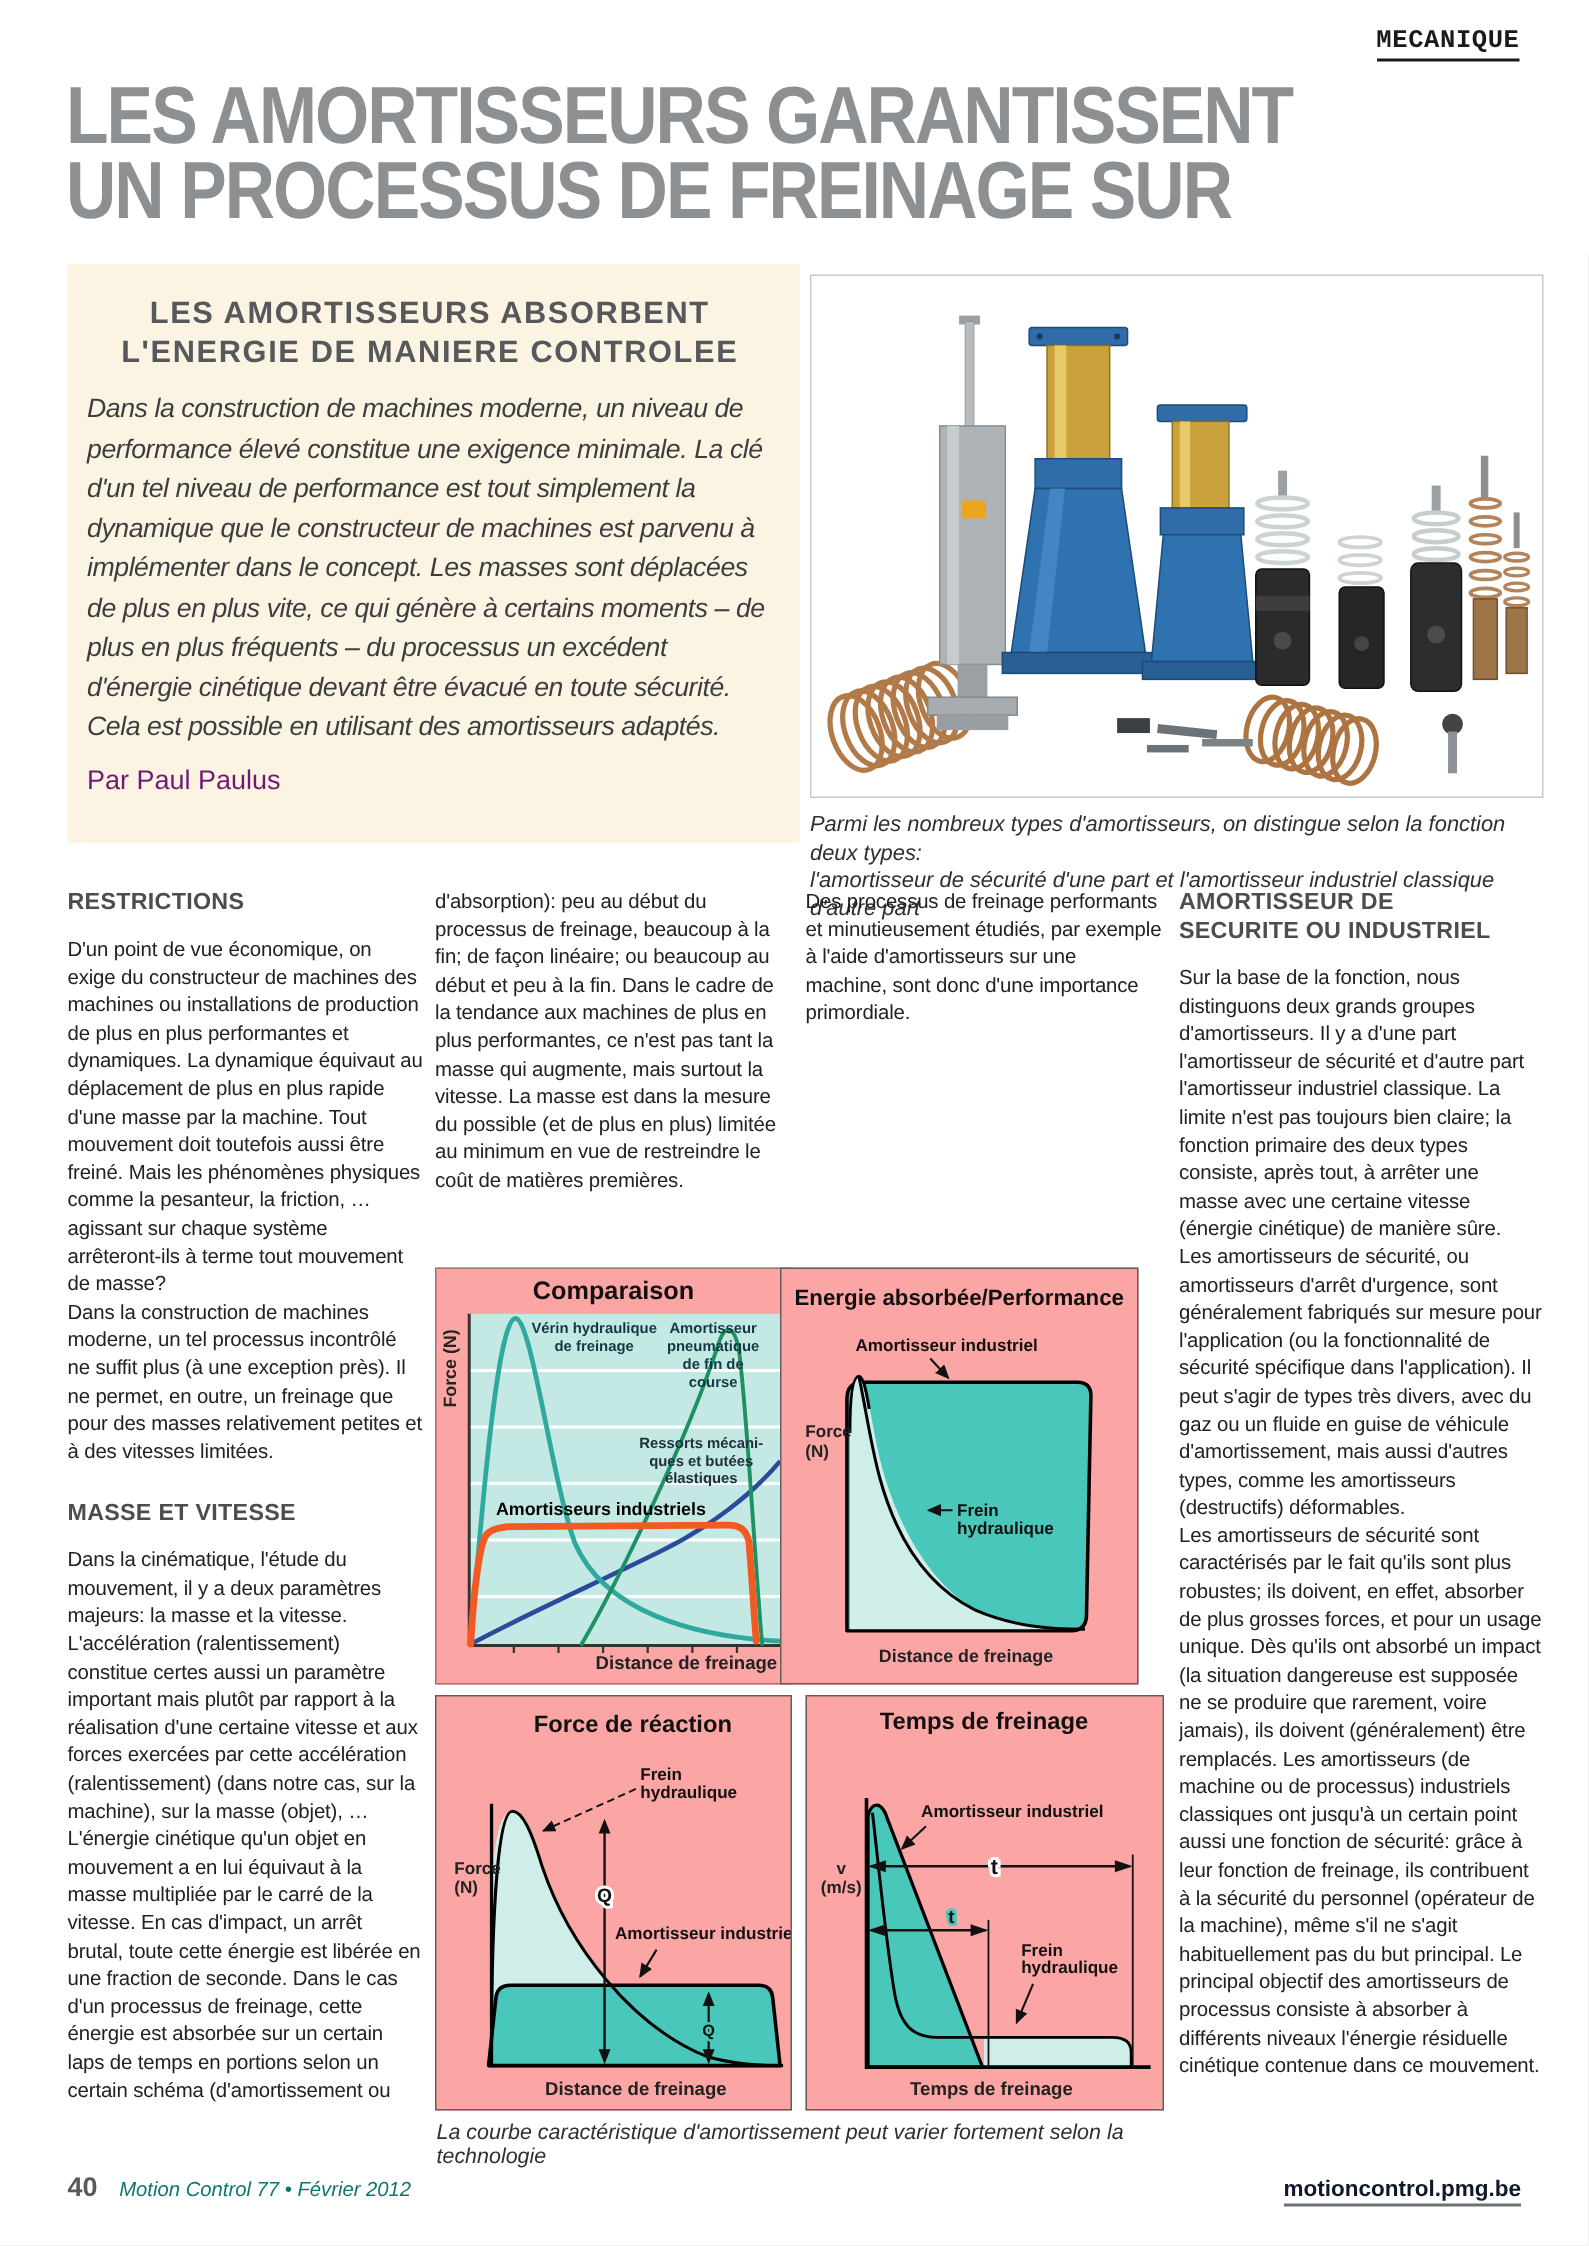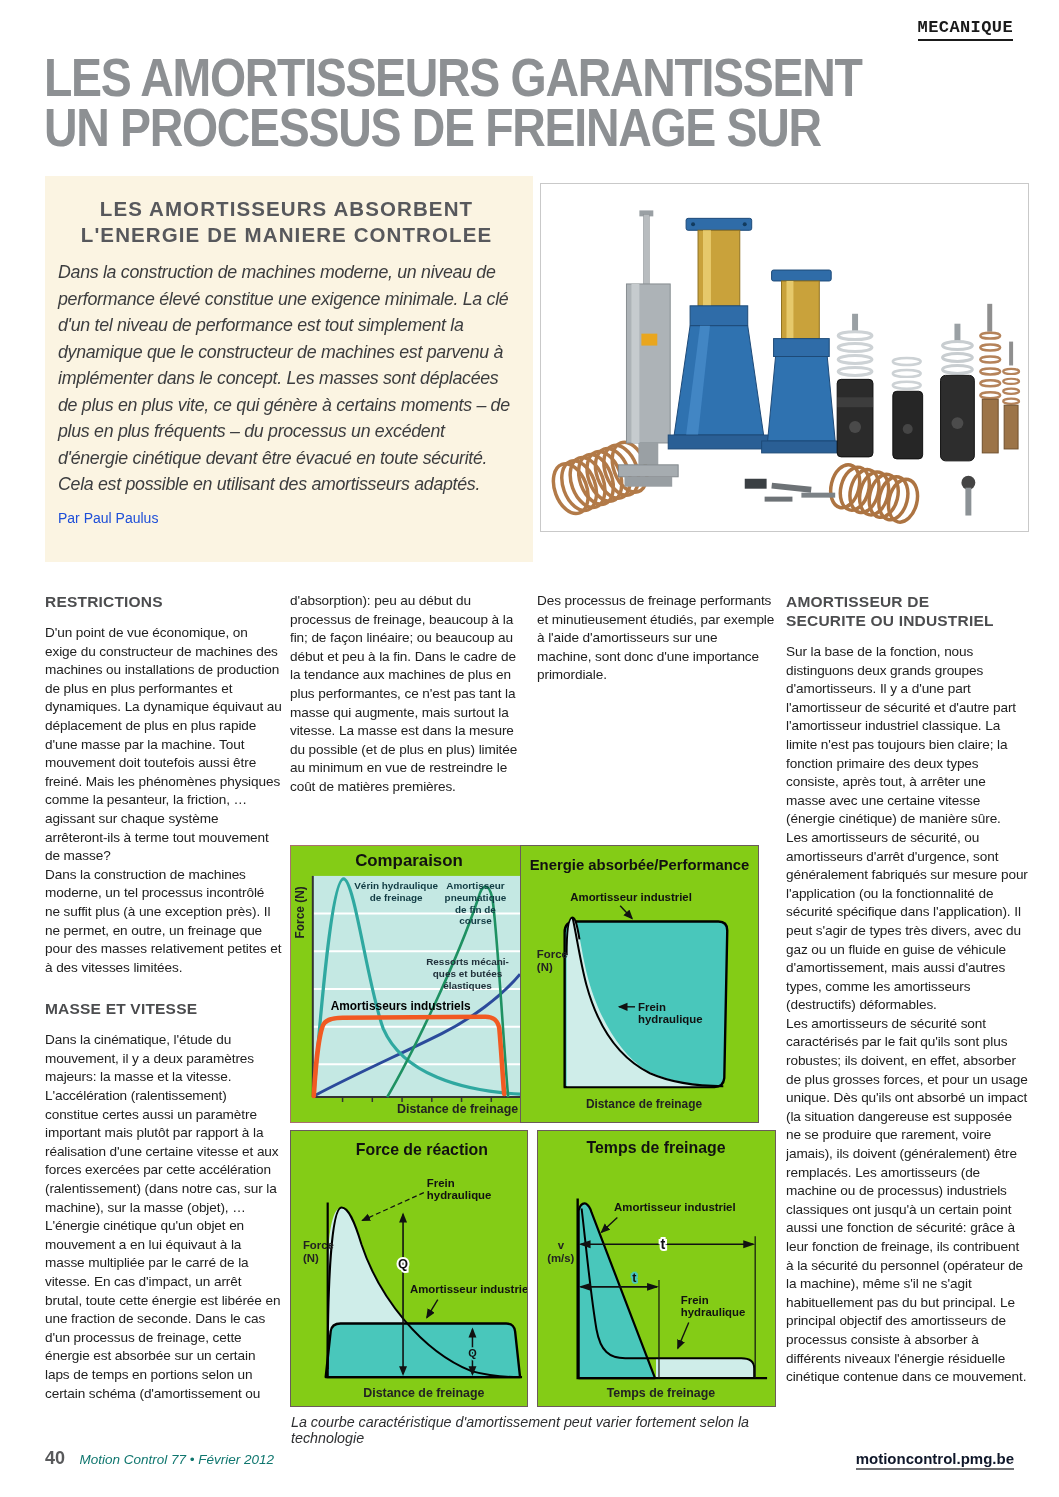--- a/index.html
+++ b/index.html
@@ -12,40 +12,40 @@
   .main-title{position:absolute;left:44px;top:52px;font-size:54px;font-weight:bold;
         color:#8d9093;line-height:50px;letter-spacing:-1.5px;white-space:nowrap;
         transform:scaleX(.86);transform-origin:left top;}
 
   .lead-box{position:absolute;left:45px;top:176px;width:488px;height:386px;background:#fbf4e2;
         box-sizing:border-box;padding:20px 18px 0 13px;overflow:hidden;}
   .lead-heading{text-align:center;color:#57585c;font-weight:bold;font-size:20.5px;
         line-height:26px;letter-spacing:1.1px;}
   .lead-body{margin-top:11px;font-style:italic;font-size:17.8px;line-height:26.5px;
         color:#3c3d3f;letter-spacing:-.3px;}
-  .byline{margin-top:12px;font-size:14px;color:#1d4ed8;}
+  .byline{margin-top:12px;font-size:18px;color:#701a75;}
 
   .photo-frame{position:absolute;left:540px;top:183px;width:489px;height:349px;
         border:1px solid #c9c9c9;background:#fff;box-sizing:border-box;}
   .photo-frame svg{width:100%;height:100%;display:block;}
   .photo-caption{position:absolute;left:540px;top:541px;width:492px;font-style:italic;
         font-size:14.6px;line-height:18.5px;color:#2e2f31;}
 
   .col{position:absolute;top:592px;font-size:13.6px;line-height:18.6px;
         letter-spacing:-.1px;color:#212121;}
   .col p{margin:0;}
   .col-heading{font-size:15.5px;font-weight:bold;color:#4c4d4f;letter-spacing:.2px;
         line-height:19px;margin:0 0 13px 0;}
   .col-heading.mid{margin-top:22px;}
   #col1{left:45px;width:237px;}
   #col2{left:290px;width:238px;}
   #col3{left:537px;width:238px;}
   #col4{left:786px;width:242px;height:862px;overflow:hidden;}
 
-  .chart{position:absolute;background:#84cc16;border:1px solid #6b5b5b;box-sizing:border-box;}
+  .chart{position:absolute;background:#fca5a5;border:1px solid #6b5b5b;box-sizing:border-box;}
   #chart1{left:290px;top:845px;width:238px;height:278px;border-color:#a96f6f;}
   #chart2{left:520px;top:845px;width:239px;height:278px;text-align:center;}
   #chart3{left:290px;top:1130px;width:238px;height:277px;}
   #chart4{left:537px;top:1130px;width:239px;height:277px;}
   .chart svg{width:100%;height:100%;display:block;}
   .chart text{font-family:"Liberation Sans",sans-serif;}
 
   .charts-caption{position:absolute;left:291px;top:1414px;width:482px;font-style:italic;
         font-size:14.3px;color:#2e2f31;}
 
@@ -193,20 +193,24 @@
         <rect x="205" y="296" width="22" height="10" fill="#3a3f43"></rect>
         <rect x="232" y="302" width="40" height="6" transform="rotate(6 252 305)"></rect>
         <rect x="262" y="310" width="34" height="5" fill="#7c8286"></rect>
         <rect x="225" y="314" width="28" height="5"></rect>
       </g>
       <g>
         <circle cx="430" cy="300" r="7" fill="#444"></circle>
         <rect x="427" y="305" width="6" height="28" fill="#8c9296"></rect>
       </g>
     </svg>
+  </div>
+  <div class="photo-caption">
+    <div>Parmi les nombreux types d'amortisseurs, on distingue selon la fonction deux types:</div>
+    <div>l'amortisseur de sécurité d'une part et l'amortisseur industriel classique d'autre part</div>
   </div>
 
   <div class="col" id="col1">
     <div class="col-heading">RESTRICTIONS</div>
     <p>D'un point de vue économique, on exige du constructeur de machines des machines ou installations de production de plus en plus performantes et dynamiques. La dynamique équivaut au déplacement de plus en plus rapide d'une masse par la machine. Tout mouvement doit toutefois aussi être freiné. Mais les phénomènes physiques comme la pesanteur, la friction, … agissant sur chaque système arrêteront-ils à terme tout mouvement de masse?</p>
     <p>Dans la construction de machines moderne, un tel processus incontrôlé ne suffit plus (à une exception près). Il ne permet, en outre, un freinage que pour des masses relativement petites et à des vitesses limitées.</p>
     <div class="col-heading mid">MASSE ET VITESSE</div>
     <p>Dans la cinématique, l'étude du mouvement, il y a deux paramètres majeurs: la masse et la vitesse. L'accélération (ralentissement) constitue certes aussi un paramètre important mais plutôt par rapport à la réalisation d'une certaine vitesse et aux forces exercées par cette accélération (ralentissement) (dans notre cas, sur la machine), sur la masse (objet), …</p>
     <p>L'énergie cinétique qu'un objet en mouvement a en lui équivaut à la masse multipliée par le carré de la vitesse. En cas d'impact, un arrêt brutal, toute cette énergie est libérée en une fraction de seconde. Dans le cas d'un processus de freinage, cette énergie est absorbée sur un certain laps de temps en portions selon un certain schéma (d'amortissement ou</p>
   </div>

